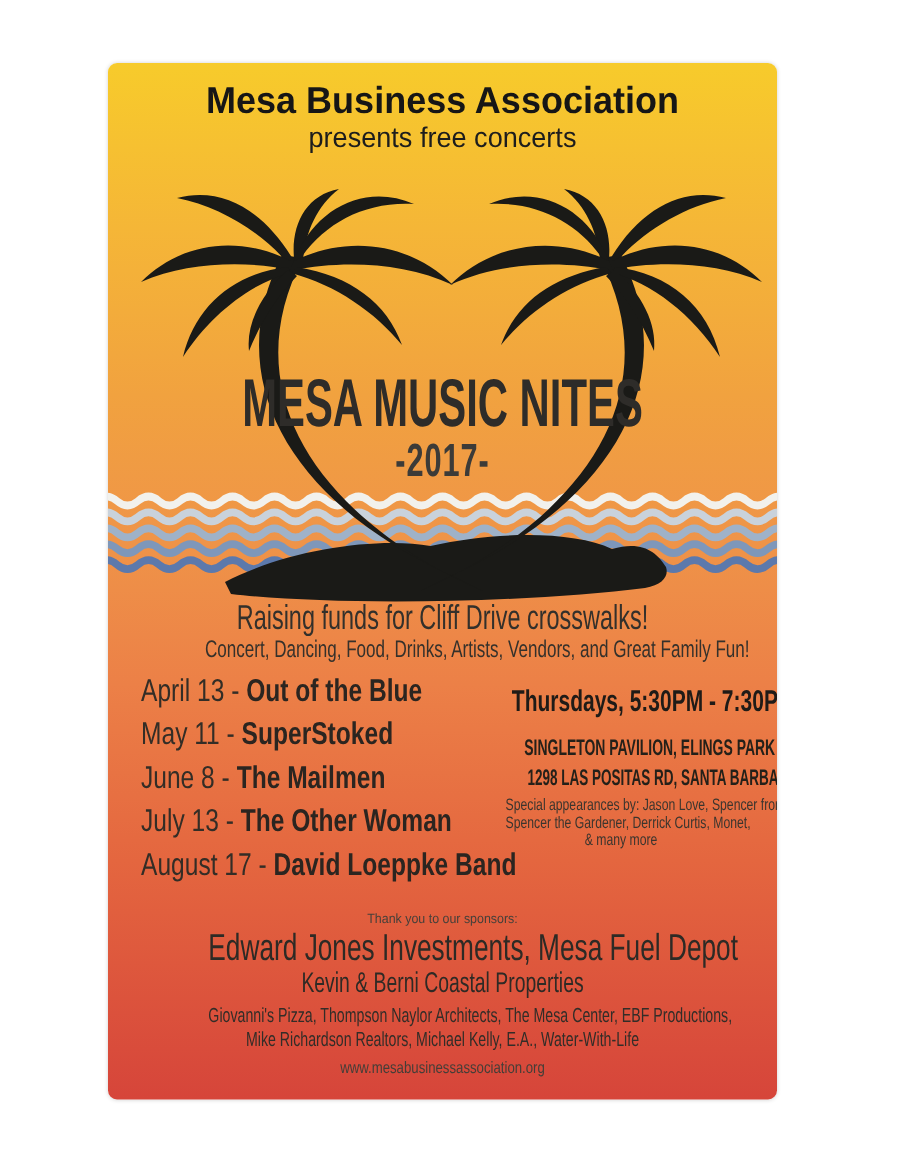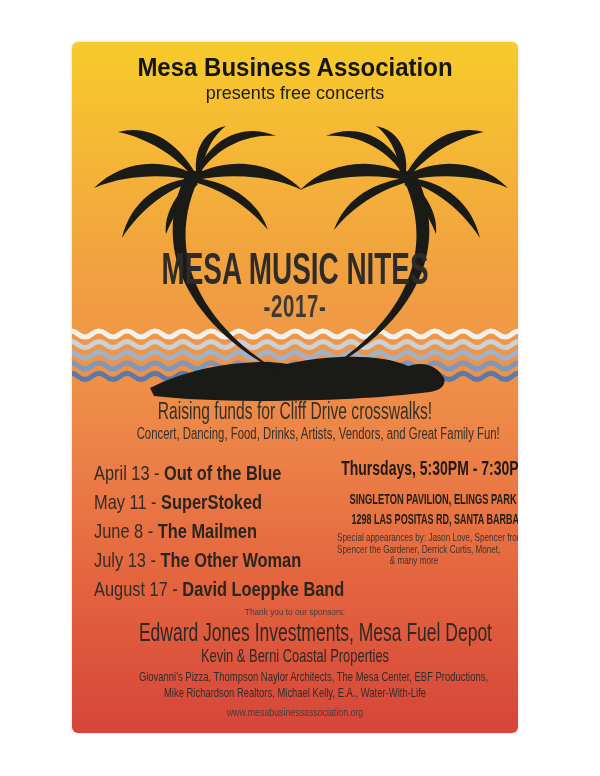--- a/index.html
+++ b/index.html
@@ -19,21 +19,21 @@
   }
   .ptxt{position:absolute;left:0;right:0;text-align:center;white-space:nowrap;}
   .assoc{top:11px;font-size:25px;font-weight:700;color:#161616;transform:scaleX(.96);}
   .tagline{top:40px;font-size:19px;color:#1d1d1d;transform:scaleX(.95);}
   .scene{position:absolute;left:0;top:80px;width:446px;height:320px;z-index:1;}
   .sil{fill:var(--sil,#1a1a17);}
   .ttl{top:201px;font-size:45px;font-weight:700;color:#2e2c29;transform:scaleX(.62);z-index:2;}
   .year{top:247px;font-size:31px;font-weight:700;color:#3c3b38;transform:scaleX(.66);letter-spacing:1px;z-index:2;}
   .raising{top:356px;font-size:23px;color:#33302b;transform:scaleX(.68);z-index:2;}
   .subline{top:383px;font-size:16px;color:#35312b;transform:scaleX(.71);z-index:2;}
-  .events{position:absolute;left:22px;top:416px;z-index:2;}
+  .events{position:absolute;left:22px;top:404px;z-index:2;}
   .event-row{white-space:nowrap;line-height:29px;font-size:21px;color:#332d26;
     transform:scaleX(.78);transform-origin:left center;}
   .event-row .band{font-weight:700;color:#2b2520;}
   .info-line{position:absolute;left:238px;width:208px;text-align:center;white-space:nowrap;z-index:2;}
   .time{top:415px;font-size:20px;font-weight:700;color:#1f1b17;transform:scaleX(.70);}
   .venue{top:448px;font-size:15px;font-weight:700;color:#242019;transform:scaleX(.62);}
   .addr{top:468px;font-size:15px;font-weight:700;color:#242019;transform:scaleX(.60);}
   .special{top:490px;font-size:11px;line-height:11.5px;color:#3b352e;transform:scaleX(.74);}
   .thanks{top:565px;font-size:9px;color:#46403a;transform:scaleX(.92);z-index:2;}
   .spon-major{top:576px;font-size:25px;color:#2d2a25;transform:scaleX(.70);z-index:2;}

